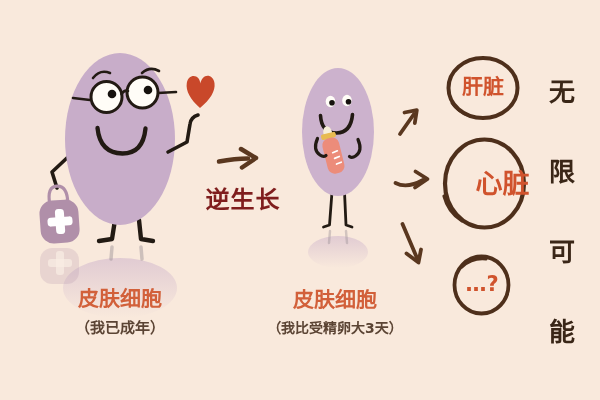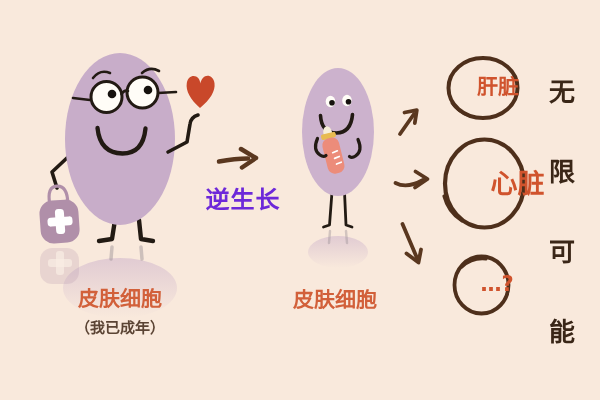--- a/index.html
+++ b/index.html
@@ -5,26 +5,26 @@
   html,body{margin:0;padding:0;}
   body{font-family:"DejaVu Sans","Liberation Sans",sans-serif;}
   .stage{
     position:relative;
     width:600px;height:400px;
     background:#f9e9dc;
     overflow:hidden;
   }
   .stage svg{position:absolute;left:0;top:0;}
   .txt{position:absolute;text-align:center;line-height:1.1;white-space:nowrap;}
-  .transition-label{left:198px;top:187px;width:90px;font-size:24px;font-weight:700;color:#6d28d9;letter-spacing:1px;}
+  .transition-label{left:198px;top:187px;width:90px;font-size:24px;font-weight:700;color:#7f1d1d;letter-spacing:1px;}
   .skin-label{left:50px;top:288px;width:140px;font-size:21px;font-weight:700;color:#d2603a;}
   .skin-sub{left:40px;top:320px;width:160px;font-size:15px;font-weight:600;color:#5b4434;}
   .stem-label{left:265px;top:289px;width:140px;font-size:21px;font-weight:700;color:#d2603a;}
   .stem-sub{left:250px;top:321px;width:170px;font-size:14px;font-weight:600;color:#5b4434;}
-  .organ{color:#d0532d;font-weight:700;padding-left:15px;}
+  .organ{color:#d0532d;font-weight:700;}
   .organ-0{left:448px;top:76px;width:70px;font-size:21px;}
   .organ-1{left:444px;top:169px;width:81px;font-size:27px;margin-left:18px;}
   .organ-2{left:454px;top:273px;width:56px;font-size:21px;}
   .slogan-col{
     position:absolute;left:544px;top:71px;width:36px;
     display:flex;flex-direction:column;align-items:center;gap:43px;
     font-size:26px;font-weight:700;color:#3a2617;
   }
 </style>
 </head>
@@ -170,20 +170,21 @@
       </g>
     </g>
   </svg>
 
   <div class="txt transition-label">逆生长</div>
 
   <div class="txt skin-label">皮肤细胞</div>
   <div class="txt skin-sub">（我已成年）</div>
 
   <div class="txt stem-label">皮肤细胞</div>
+  <div class="txt stem-sub">（我比受精卵大3天）</div>
 
   <div class="txt organ organ-0">肝脏</div>
   <div class="txt organ organ-1">心脏</div>
   <div class="txt organ organ-2">…?</div>
 
   <div class="slogan-col">
     <div>无</div>
     <div>限</div>
     <div>可</div>
     <div>能</div>

